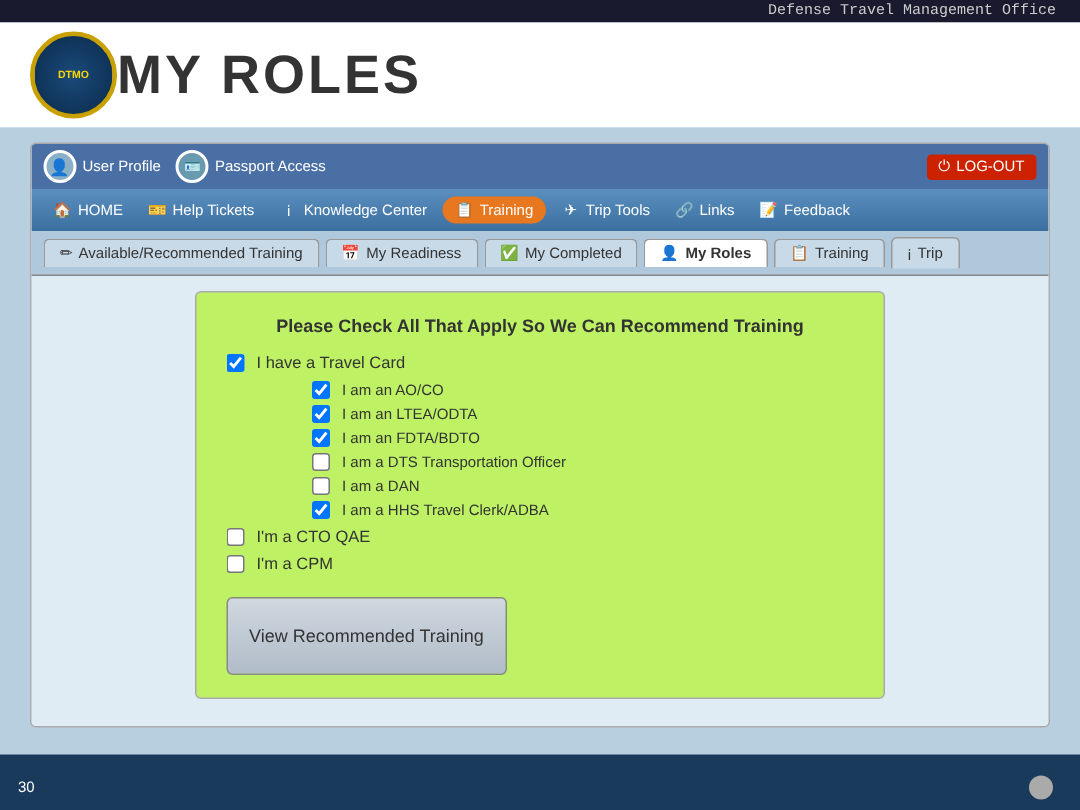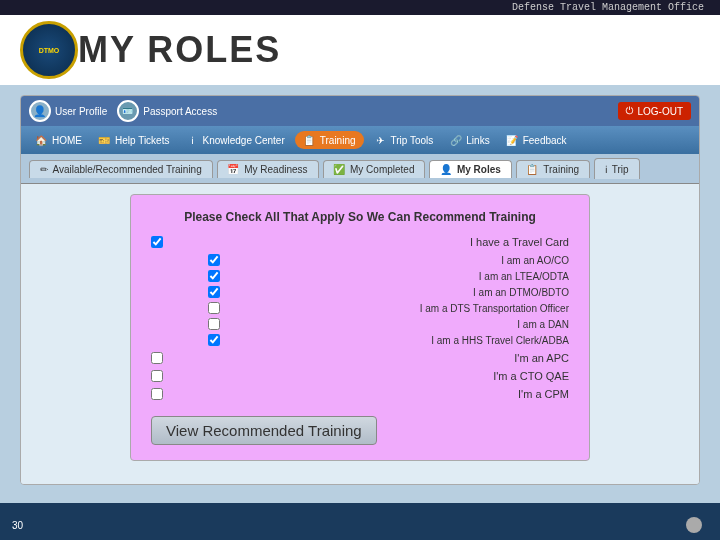--- a/index.html
+++ b/index.html
@@ -141,64 +141,63 @@
 
     
     .content-panel {
       background: #e0ecf4;
       padding: 10px;
       min-height: 300px;
     }
 
     
     .form-card {
-      background: #f0abfc;
+      background: #bef264;
       border: 1px solid #aaa;
       border-radius: 4px;
       padding: 15px 20px;
       margin: 0 auto;
       max-width: 460px;
     }
     .form-title {
       font-size: 12px;
       font-weight: bold;
       color: #333;
       margin-bottom: 12px;
       text-align: center;
     }
     .checkbox-group {
       margin-bottom: 6px;
     }
     .checkbox-item {
       display: flex;
       align-items: center;
-      gap: 22px;
+      gap: 8px;
       font-size: 11px;
       color: #333;
       margin-bottom: 4px;
-      justify-content: space-between;
     }
     .checkbox-item input[type="checkbox"] {
       width: 12px;
       height: 12px;
       cursor: pointer;
     }
     .sub-checkboxes {
       margin-left: 28px;
     }
     .sub-checkboxes .checkbox-item {
       font-size: 10px;
       margin-left: 29px;
     }
     .btn-view {
       background: linear-gradient(to bottom, #d0d8e0, #b0bcc8);
       border: 1px solid #888;
       border-radius: 4px;
-      padding: 5px 14px;
-      font-size: 15px;
+      padding: 18px 14px;
+      font-size: 12px;
       cursor: pointer;
       margin-top: 10px;
       color: #333;
     }
 
     
     .footer {
       background: #1a3a5c;
       color: white;
       font-size: 10px;
@@ -371,43 +370,37 @@
             <label class="checkbox-item">
               <input type="checkbox" checked="" style="">
               <span>I am an AO/CO</span>
             </label>
             <label class="checkbox-item">
               <input type="checkbox" checked="" style="">
               <span>I am an LTEA/ODTA</span>
             </label>
             <label class="checkbox-item">
               <input type="checkbox" checked="" style="">
-              <span>I am an DTMO/BDTO</span>
+              <span>I am an FDTA/BDTO</span>
             </label>
             <label class="checkbox-item">
               <input type="checkbox" style="">
               <span>I am a DTS Transportation Officer</span>
             </label>
             <label class="checkbox-item">
               <input type="checkbox" style="">
               <span>I am a DAN</span>
             </label>
             <label class="checkbox-item">
               <input type="checkbox" checked="" style="">
               <span>I am a HHS Travel Clerk/ADBA</span>
             </label>
           </div>
         </div>
 
-        <div class="checkbox-group">
-          <label class="checkbox-item">
-            <input type="checkbox" style="">
-            <span>I'm an APC</span>
-          </label>
-        </div>
 
         <div class="checkbox-group">
           <label class="checkbox-item">
             <input type="checkbox" style="">
             <span>I'm a CTO QAE</span>
           </label>
         </div>
 
         <div class="checkbox-group">
           <label class="checkbox-item">

